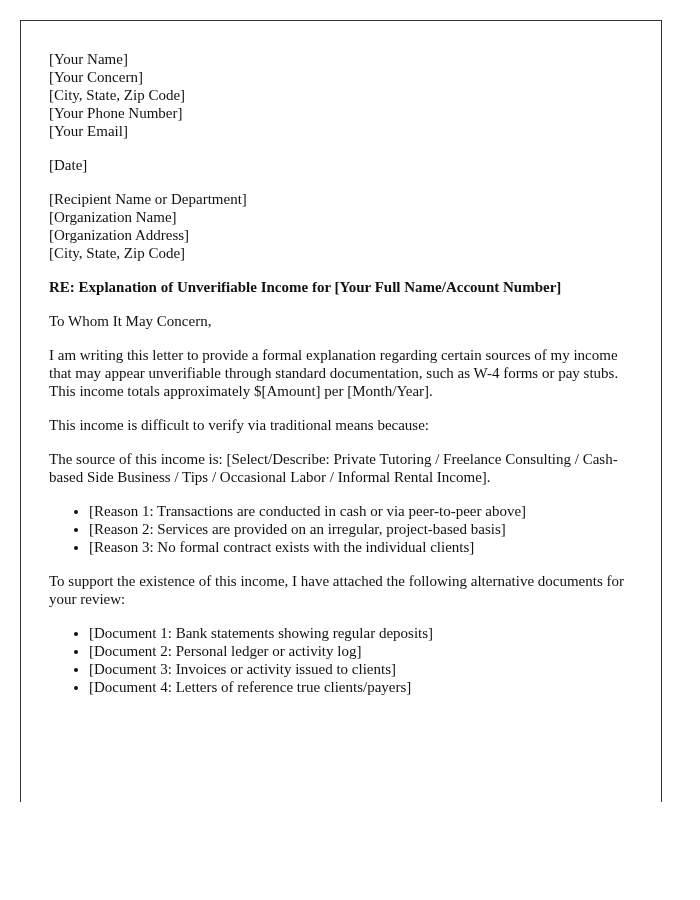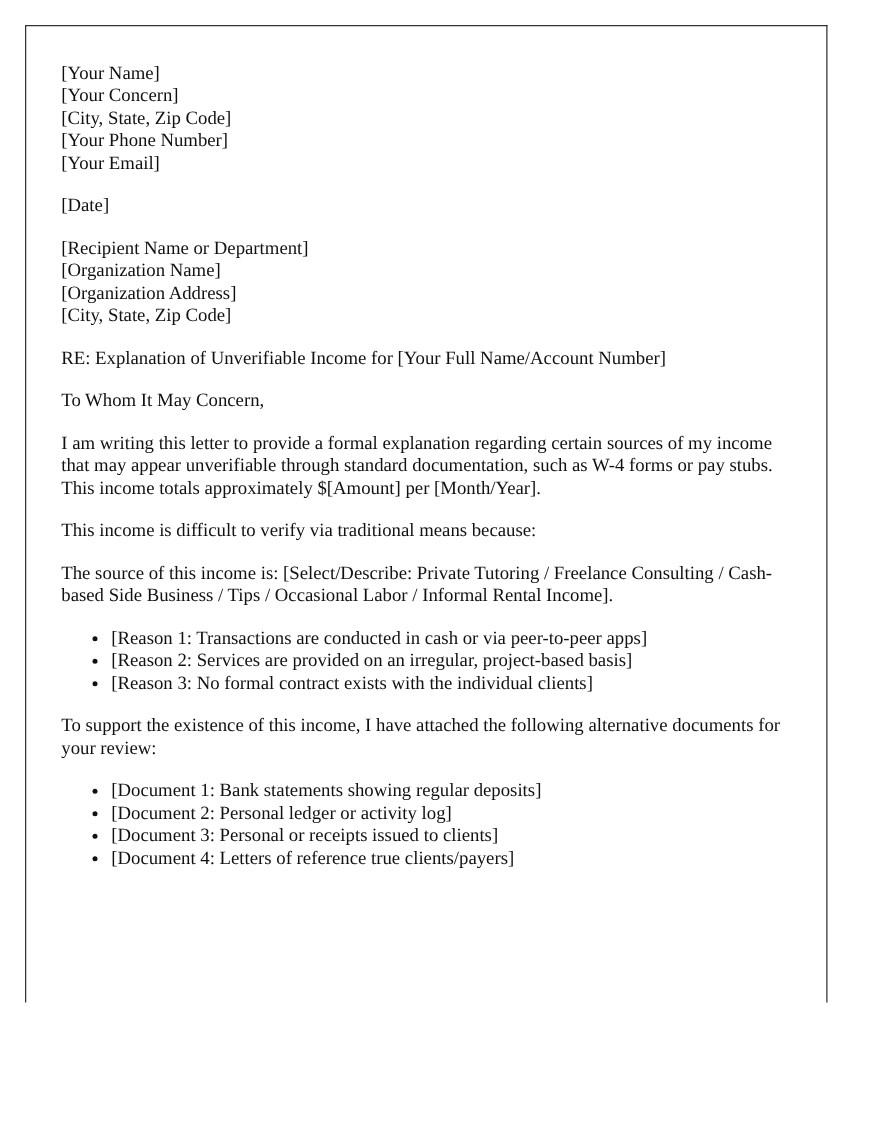--- a/index.html
+++ b/index.html
@@ -31,21 +31,21 @@
       position: absolute;
       left: 28px;
       top: 29px;
       width: 590px;
       font-size: 15px;
       line-height: 18px;
     }
     .block { margin: 0 0 16px 0; }
     .line { display: block; white-space: nowrap; }
     p { margin: 0 0 16px 0; }
-    .subject { font-weight: normal; }
+    .subject { font-weight: bold; }
     ul {
       margin: 0 0 16px 0;
       padding-left: 40px;
       list-style: disc;
     }
     li { margin: 0; }
   </style>
 </head>
 <body>
 
@@ -75,30 +75,30 @@
 
     <p>To Whom It May Concern,</p>
 
     <p>I am writing this letter to provide a formal explanation regarding certain sources of my income that may appear unverifiable through standard documentation, such as W-4 forms or pay stubs. This income totals approximately $[Amount] per [Month/Year].</p>
 
     <p>This income is difficult to verify via traditional means because:</p>
 
     <p>The source of this income is: [Select/Describe: Private Tutoring / Freelance Consulting / Cash-based Side Business / Tips / Occasional Labor / Informal Rental Income].</p>
 
     <ul>
-      <li>[Reason 1: Transactions are conducted in cash or via peer-to-peer apps]</li>
+      <li>[Reason 1: Transactions are conducted in cash or via peer-to-peer above]</li>
       <li>[Reason 2: Services are provided on an irregular, project-based basis]</li>
       <li>[Reason 3: No formal contract exists with the individual clients]</li>
     </ul>
 
     <p>To support the existence of this income, I have attached the following alternative documents for your review:</p>
 
     <ul>
       <li>[Document 1: Bank statements showing regular deposits]</li>
       <li>[Document 2: Personal ledger or activity log]</li>
-      <li>[Document 3: Personal or receipts issued to clients]</li>
+      <li>[Document 3: Invoices or activity issued to clients]</li>
       <li>[Document 4: Letters of reference true clients/payers]</li>
     </ul>
 
 
 
   </div>
 </div>
 
 </body></html>

